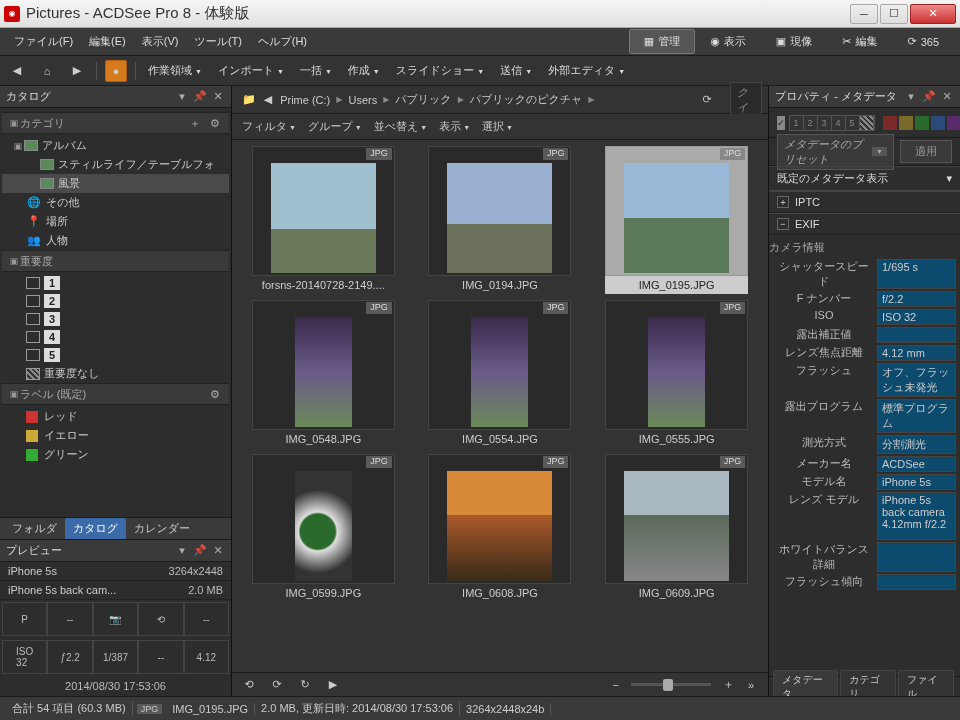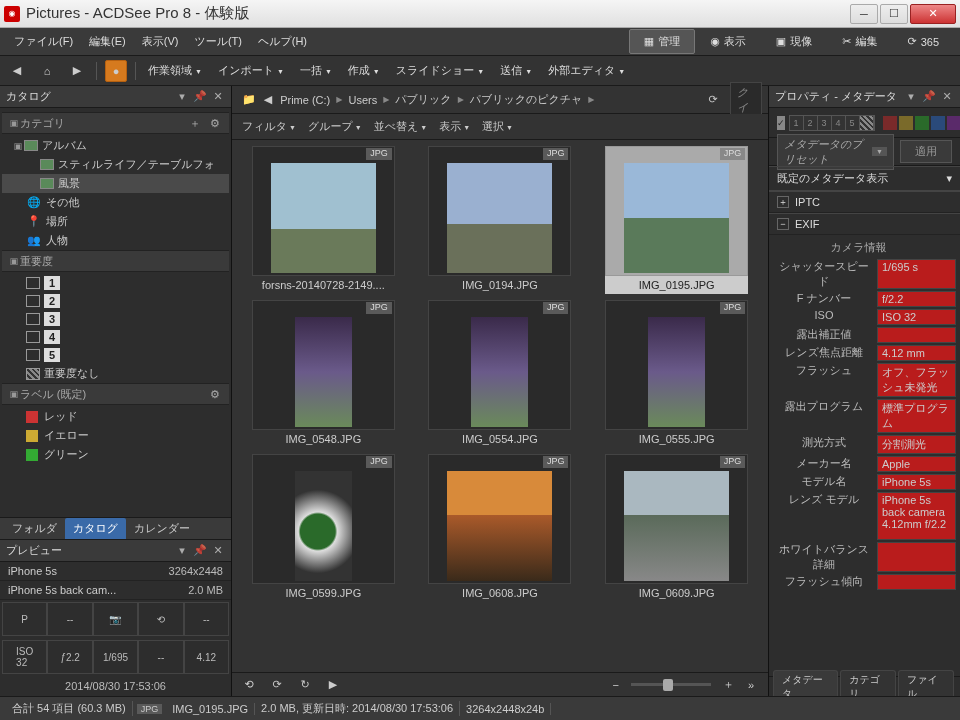--- a/index.html
+++ b/index.html
@@ -70,21 +70,21 @@
 .pvrow .r { color:#bbb; }
 .pvicons { display:flex; padding:2px; }
 .pvicell { flex:1; height:34px; border:1px solid #444; display:flex; align-items:center; justify-content:center; color:#bbb; font-size:10px; }
 .pvdate { text-align:center; padding:4px; color:#bbb; }
 
 
 .breadcrumb { height:28px; display:flex; align-items:center; padding:0 6px; background:#333; border-bottom:1px solid #1a1a1a; }
 .bcseg { padding:2px 4px; color:#ccc; }
 .bcsep { color:#888; padding:0 2px; font-size:8px; }
 .bcbtn { width:22px; height:22px; display:flex; align-items:center; justify-content:center; margin-left:4px; }
-.bcsearch { background:#2a2a2a; border:1px solid #444; padding:2px 6px; color:#888; width:32px; margin-left:6px; font-style:italic; }
+.bcsearch { background:#2a2a2a; border:1px solid #444; padding:2px 6px; color:#888; width:32px; margin-left:12px; font-style:italic; }
 
 .filterbar { height:26px; display:flex; align-items:center; padding:0 10px; gap:12px; background:#333; border-bottom:1px solid #1a1a1a; }
 .fbtn { color:#ccc; }
 .fbtn .dd { font-size:7px; margin-left:2px; }
 
 
 .thumbs { flex:1; overflow:auto; padding:6px; display:grid; grid-template-columns:repeat(3,1fr); gap:6px; align-content:start; background:#333; }
 .thumbcell { display:flex; flex-direction:column; align-items:center; }
 .thumbbox { width:143px; height:130px; background:#2a2a2a; border:1px solid #444; display:flex; flex-direction:column; position:relative; }
 .thumbcell.sel .thumbbox { border:1px solid #999; background:#aaa; }
@@ -116,24 +116,24 @@
 .rcolors span { width:14px; height:14px; }
 
 .presetrow { height:28px; display:flex; align-items:center; padding:0 8px; gap:6px; border-bottom:1px solid #1a1a1a; }
 .preset { flex:1; background:#3a3a3a; border:1px solid #555; padding:2px 6px; font-style:italic; color:#aaa; font-size:10px; display:flex; align-items:center; }
 .preset .dd { margin-left:auto; font-size:7px; background:#555; padding:1px 4px; }
 .applybtn { background:#3a3a3a; border:1px solid #555; padding:3px 14px; color:#999; }
 
 .metasect { display:flex; align-items:center; padding:4px 8px; border-top:1px solid #444; border-bottom:1px solid #222; color:#ddd; }
 .metasect .mexp { width:12px; height:12px; border:1px solid #666; display:flex; align-items:center; justify-content:center; font-size:9px; margin-right:6px; }
 .metagroup { padding:2px 0; font-size:10.5px; }
-.metagrhdr { text-align:center; padding:3px 12px 3px 0; color:#aaa; }
+.metagrhdr { text-align:left; padding:3px 12px 3px 0; color:#aaa; }
 .metarow { display:flex; padding:1px 4px 1px 8px; }
 .metarow .ml { width:100px; text-align:center; color:#bbb; padding-right:6px; }
-.metarow .mv { flex:1; background:#b91c1c; border:1px solid #444; padding:1px 4px; color:#ccc; min-height:16px; }
+.metarow .mv { flex:1; background:#0c4a6e; border:1px solid #444; padding:1px 4px; color:#ccc; min-height:16px; }
 .rscroll { flex:1; overflow:auto; }
 .metatabs { height:20px; display:flex; align-items:center; padding:0 4px; border-top:1px solid #1a1a1a; }
 .metatab { padding:2px 8px; font-size:10px; color:#ccc; border:1px solid #444; border-bottom:none; border-radius:3px 3px 0 0; margin-right:2px; background:#333; }
 .metatab.active { background:#3a3a3a; }
 
 
 .statusbar { height:24px; background:#3a3a3a; border-top:1px solid #1a1a1a; display:flex; align-items:center; padding:0 6px; color:#ccc; font-size:10.5px; }
 .statusbar .sseg { padding:0 6px; border-right:1px solid #555; }
 .statusbar .sfmt { background:#5a5a5a; padding:0 4px; margin:0 4px; font-size:9px; }
 </style>
@@ -326,21 +326,21 @@
         <div class="pvicell">P</div>
         <div class="pvicell">--</div>
         <div class="pvicell">📷</div>
         <div class="pvicell">⟲</div>
         <div class="pvicell">--</div>
       </div>
       <div class="pvicons">
         <div class="pvicell" style="white-space:pre-line">ISO
 32</div>
         <div class="pvicell">ƒ2.2</div>
-        <div class="pvicell">1/695</div>
+        <div class="pvicell">1/387</div>
         <div class="pvicell">--</div>
         <div class="pvicell">4.12</div>
       </div>
       <div class="pvdate">2014/08/30 17:53:06</div>
     </div>
   </div>
 
   <div class="middle">
     <div class="breadcrumb">
       <span class="bcseg" style="color:#d6a84a">📁</span>
@@ -539,21 +539,21 @@
         <div class="metarow">
             <div class="ml">露出プログラム</div>
             <div class="mv">標準プログラム</div>
           </div>
         <div class="metarow">
             <div class="ml">測光方式</div>
             <div class="mv">分割測光</div>
           </div>
         <div class="metarow">
             <div class="ml">メーカー名</div>
-            <div class="mv">Apple</div>
+            <div class="mv">ACDSee</div>
           </div>
         <div class="metarow">
             <div class="ml">モデル名</div>
             <div class="mv">iPhone 5s</div>
           </div>
         <div class="metarow">
             <div class="ml">レンズ モデル</div>
             <div class="mv" style="min-height:48px">iPhone 5s back camera 4.12mm f/2.2</div>
           </div>
         <div class="metarow">

